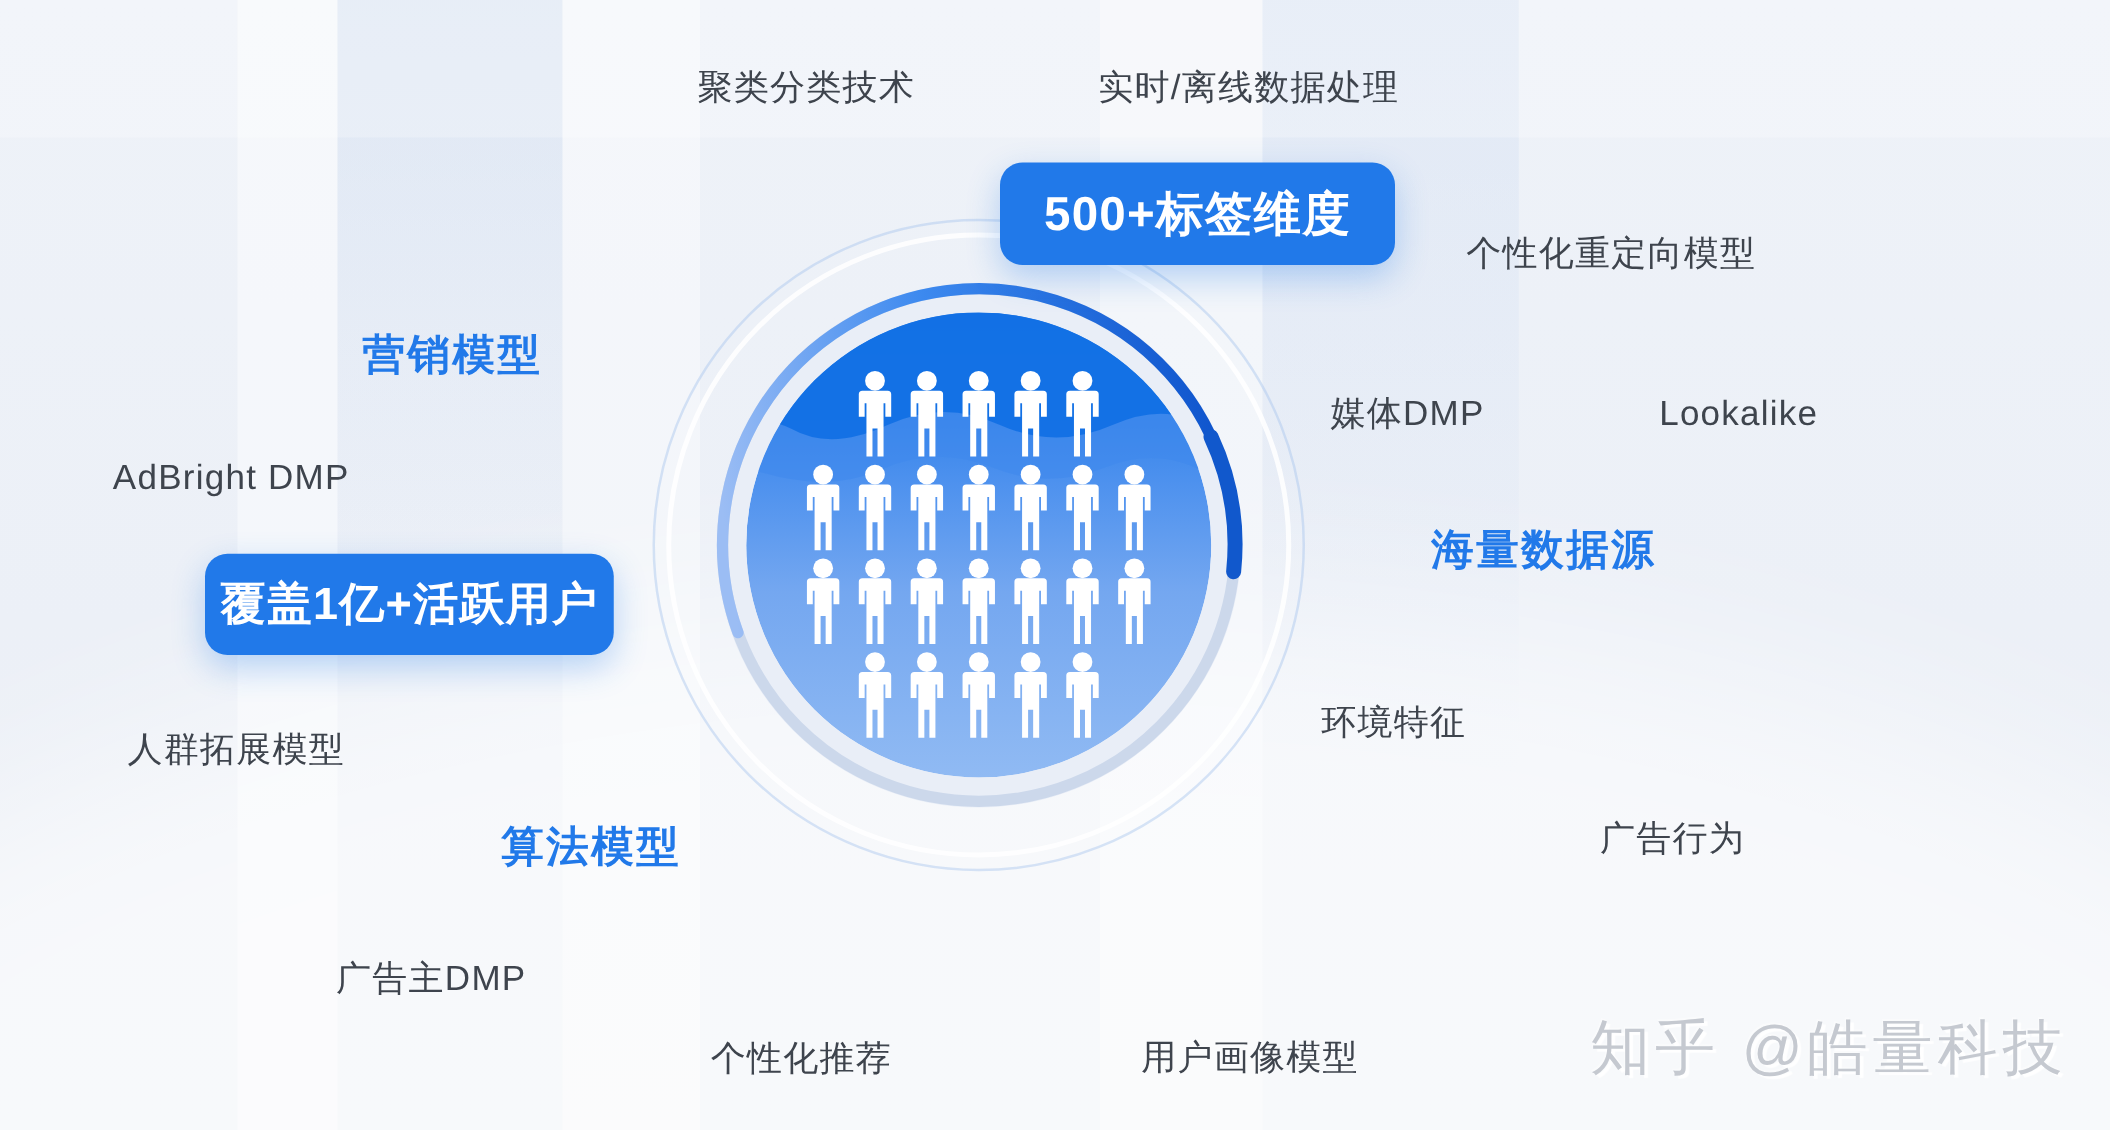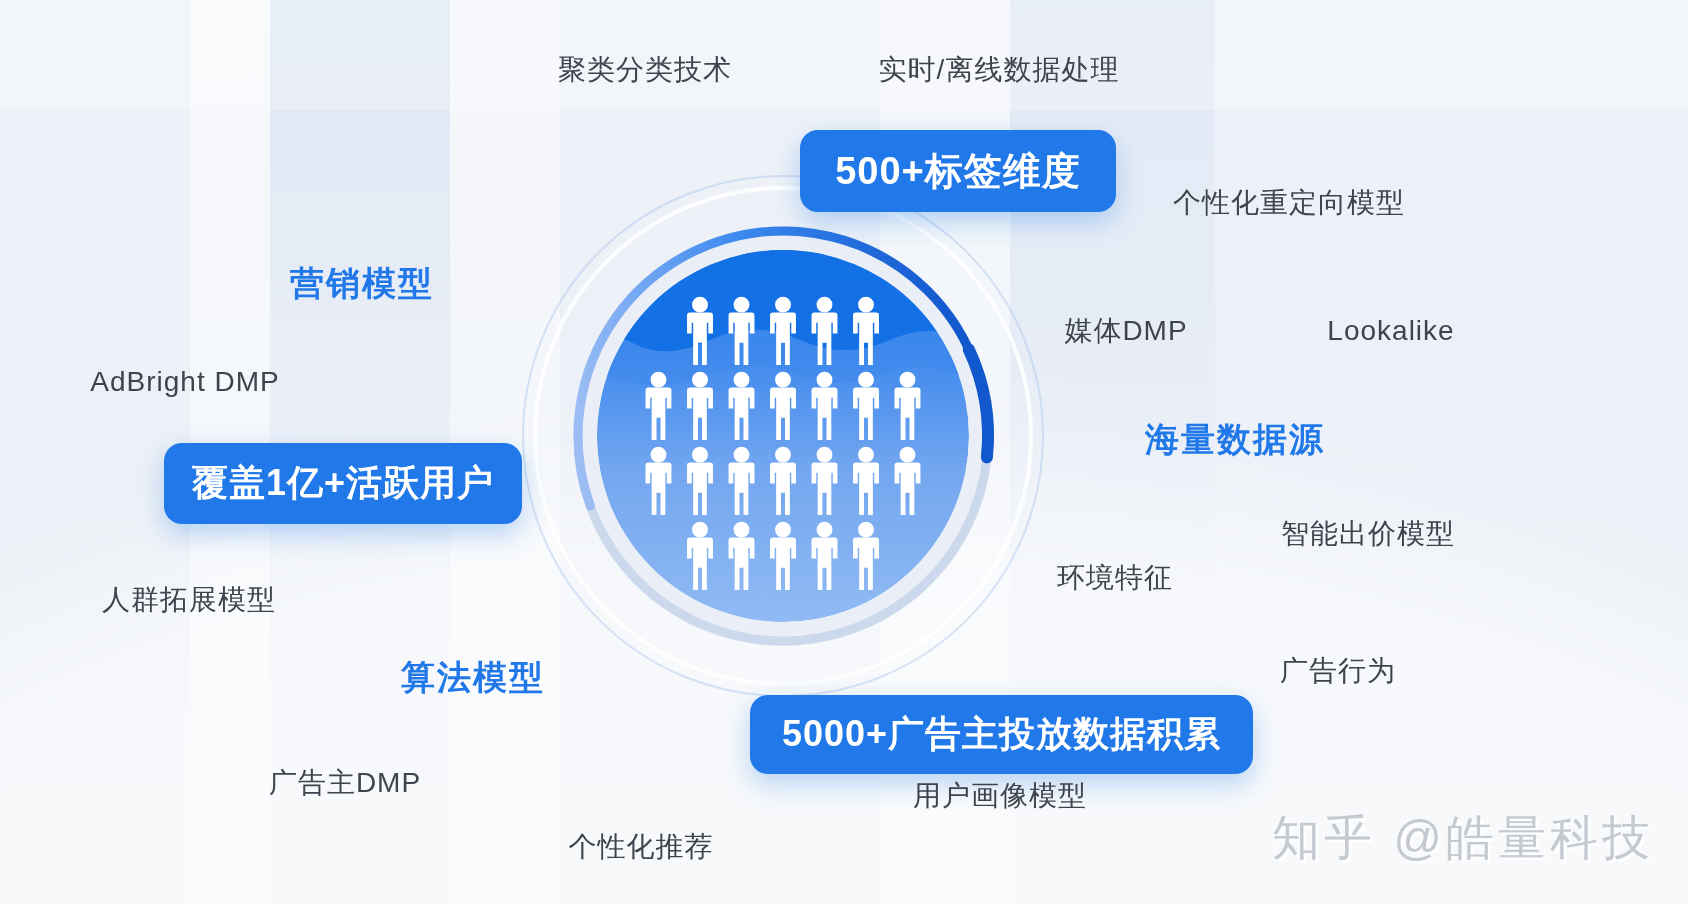--- a/index.html
+++ b/index.html
@@ -125,35 +125,33 @@
           <use href="#person" xlink:href="#person" transform="translate(-83,121) scale(0.72)"></use>
           <use href="#person" xlink:href="#person" transform="translate(-41.5,121) scale(0.72)"></use>
           <use href="#person" xlink:href="#person" transform="translate(0,121) scale(0.72)"></use>
           <use href="#person" xlink:href="#person" transform="translate(41.5,121) scale(0.72)"></use>
           <use href="#person" xlink:href="#person" transform="translate(83,121) scale(0.72)"></use>
         </g>
     </g>
   </svg>
 
   <div class="pill small" style="left:800px;top:130px;width:316px;height:82px;">500+标签维度</div>
-  <div class="pill mid" style="left:164px;top:443px;width:358px;height:81px;">覆盖1亿+活跃用户</div>
-  <div class="pill mid" style="left:750px;top:695px;width:503px;height:79px;">5000+广告主投放数据积累</div>
+  <div class="pill mid" style="left:164px;top:443px;width:327px;height:81px;">覆盖1亿+活跃用户</div>
 
   <div class="category" style="left:362px;top:284px;">营销模型</div>
   <div class="category" style="left:1235px;top:440px;">海量数据源</div>
   <div class="category" style="left:473px;top:678px;">算法模型</div>
 
   <div class="label" style="left:645px;top:70px;">聚类分类技术</div>
   <div class="label" style="left:999px;top:70px;">实时/离线数据处理</div>
   <div class="label" style="left:1289px;top:203px;">个性化重定向模型</div>
   <div class="label" style="left:1126px;top:331px;">媒体DMP</div>
   <div class="label" style="left:1391px;top:331px;">Lookalike</div>
   <div class="label" style="left:185px;top:382px;">AdBright DMP</div>
   <div class="label" style="left:189px;top:600px;">人群拓展模型</div>
-  <div class="label" style="left:1368px;top:534px;">智能出价模型</div>
   <div class="label" style="left:1115px;top:578px;">环境特征</div>
   <div class="label" style="left:1338px;top:671px;">广告行为</div>
   <div class="label" style="left:345px;top:783px;">广告主DMP</div>
   <div class="label" style="left:641px;top:847px;">个性化推荐</div>
-  <div class="label" style="left:1000px;top:796px;">用户画像模型</div>
+  <div class="label" style="left:1000px;top:846px;">用户画像模型</div>
 
   <div class="watermark">知乎 @皓量科技</div>
 </div>
 
 </body></html>

